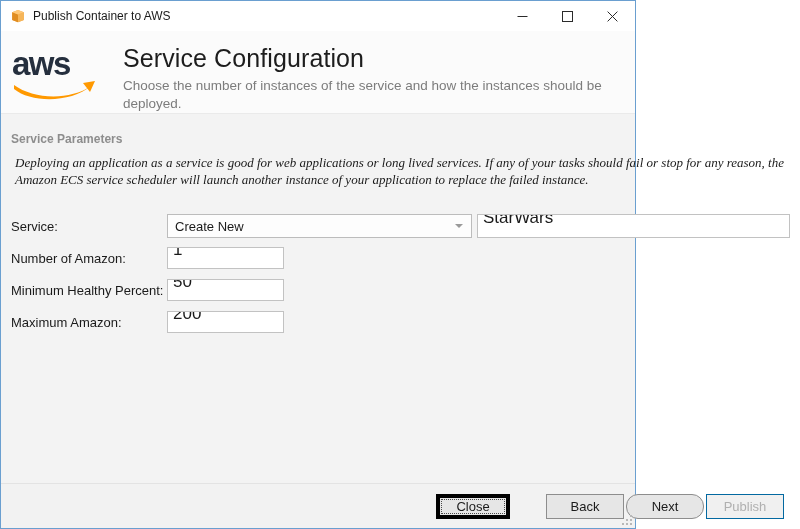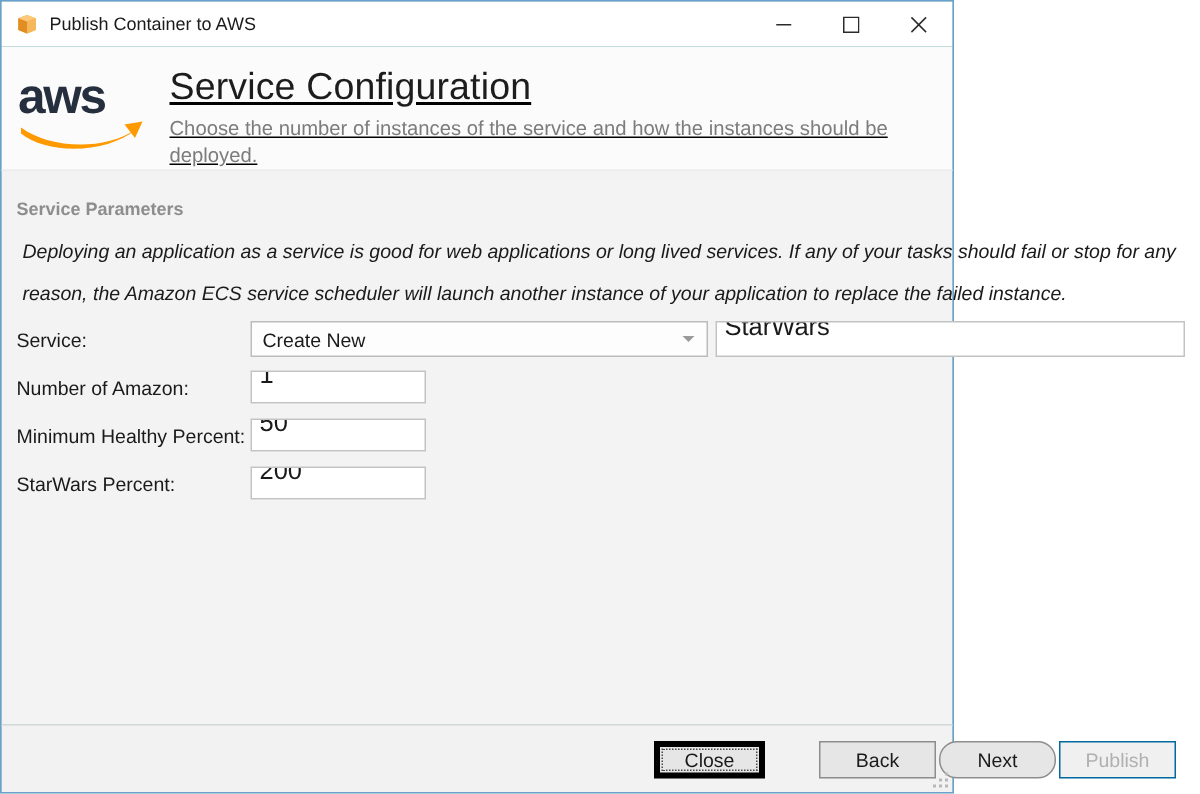--- a/index.html
+++ b/index.html
@@ -70,32 +70,31 @@
   
   #header {
     flex: 0 0 82px;
     background: #fbfbfb;
     border-bottom: 1px solid #eaeaea;
     display: flex;
     align-items: flex-start;
     padding-top: 6px;
     box-sizing: border-box;
     position: relative;
+    gap: 20px;
   }
   #aws-logo {
     margin-left: 10px;
     margin-top: 8px;
     width: 92px;
     height: 58px;
     flex: 0 0 92px;
   }
   #header-text {
-    margin-left: 10px;
     margin-top: 6px;
-    text-decoration: underline;
   }
   #header-title {
     font-size: 25px;
     color: #1d1d1d;
     font-weight: normal;
     line-height: 30px;
     letter-spacing: 0.1px;
   }
   #header-subtitle {
     font-size: 13.5px;
@@ -119,21 +118,22 @@
     color: #8d8d8d;
   }
   #section-desc {
     position: absolute;
     left: 14px;
     top: 40px;
     width: 770px;
     font-size: 13px;
     font-style: italic;
     color: #1a1a1a;
-    line-height: 28px;
+    line-height: 17px;
+    font-family: Liberation Serif, serif;
   }
 
   
   #form {
     position: absolute;
     left: 0;
     top: 100px;
     width: 800px;
   }
   .form-row {
@@ -317,21 +317,21 @@
         <span class="form-label">Number of Amazon:</span>
         <input class="text-input small-input" type="text" value="1" style="">
       </div>
 
       <div class="form-row">
         <span class="form-label">Minimum Healthy Percent:</span>
         <input class="text-input small-input" type="text" value="50" style="">
       </div>
 
       <div class="form-row">
-        <span class="form-label">StarWars Percent:</span>
+        <span class="form-label">Maximum Amazon:</span>
         <input class="text-input small-input" type="text" value="200" style="">
       </div>
 
     </div>
   </div>
 
   <div id="footer">
     <button class="btn" id="btn-close">
       <span>Close</span>
       <span class="focus-ring"></span>

